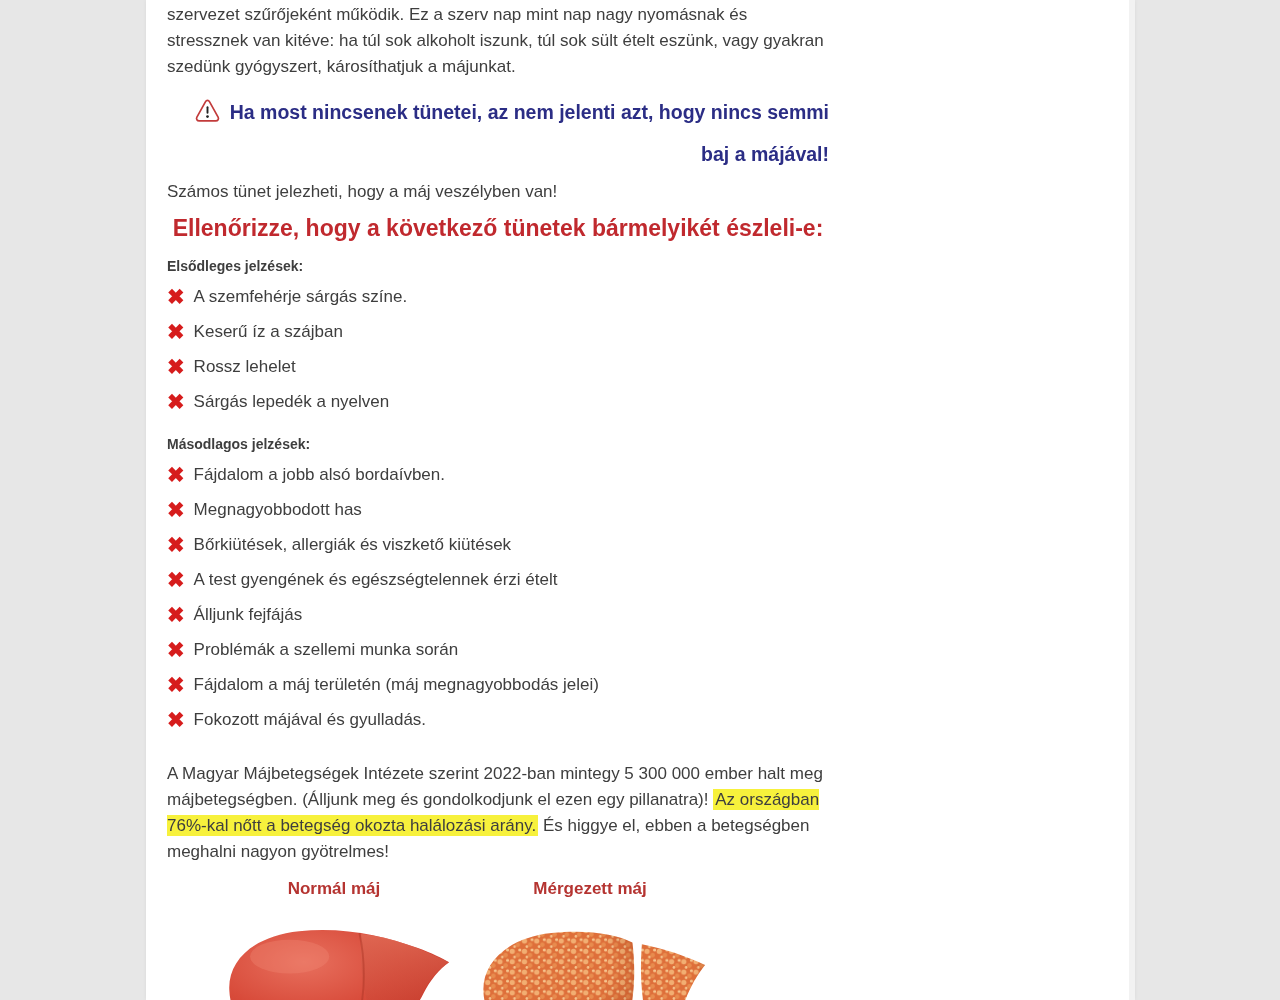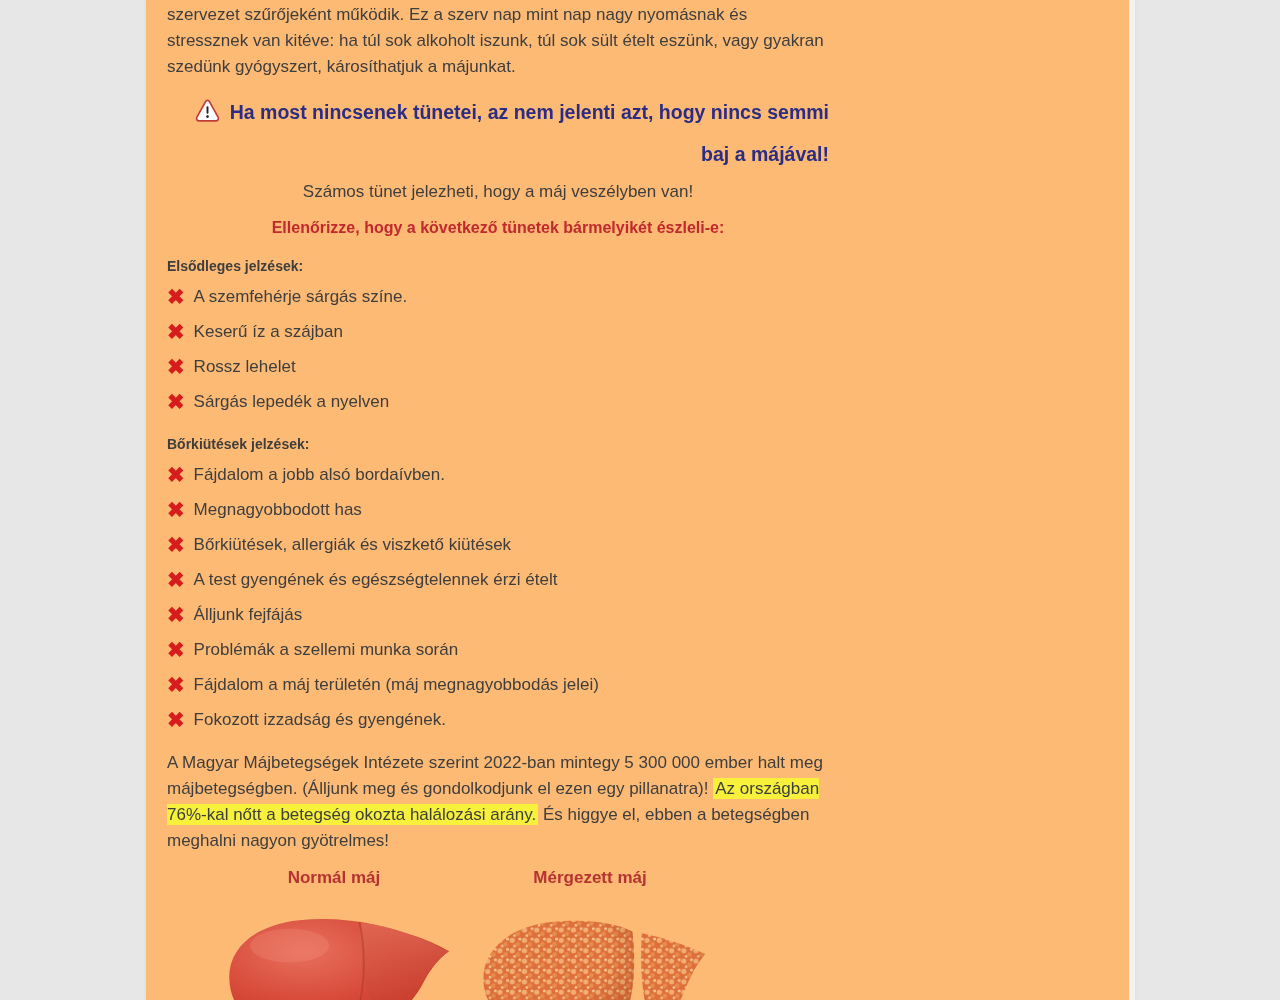--- a/index.html
+++ b/index.html
@@ -8,21 +8,21 @@
     width: 1280px; height: 1000px;
     background: #e7e7e7;
     font-family: "Liberation Sans", sans-serif;
     overflow: hidden;
     position: relative;
   }
   .content-column {
     position: absolute;
     left: 146px; top: 0;
     width: 989px; height: 1000px;
-    background: #fdba74;
+    background: #ffffff;
     border-right: 6px solid #f2f2f2;
     box-shadow: 0 0 4px rgba(0,0,0,0.06);
     overflow: hidden;
   }
   .text-col { padding: 2px 0 0 21px; width: 690px; }
 
   .body-text {
     font-size: 17px; line-height: 26px;
     color: #3e3e3e; margin: 0;
     width: 662px;
@@ -33,26 +33,26 @@
     font-size: 19.5px; font-weight: bold;
     color: #2b2d85;
     line-height: 37px;
     text-align: right;
   }
   .warning-heading .tri {
     display: inline-block;
     vertical-align: -5px;
     margin-right: 9px;
   }
-  .symptom-intro { margin-top: 6px; text-align: center; }
+  .symptom-intro { margin-top: 6px; }
   .check-prompt {
     margin: 10px 0 8px 0;
     width: 662px;
     text-align: center;
-    font-size: 16px; font-weight: bold;
+    font-size: 23px; font-weight: bold;
     color: #c0292e;
     line-height: 26px;
   }
   .section-title {
     margin: 12px 0 0 0;
     font-size: 14px; font-weight: bold;
     color: #3e3e3e;
     line-height: 26px;
   }
   .section-title.red { color: #c0292e; }
@@ -62,21 +62,21 @@
     height: 35px;
     font-size: 17px; color: #3e3e3e;
   }
   .x-icon {
     color: #d61c1c;
     font-size: 21px; font-weight: bold;
     line-height: 1;
     margin-right: 9px;
     flex: 0 0 auto;
   }
-  .stats-paragraph { margin-top: 13px; }
+  .stats-paragraph { margin-top: 24px; }
   .hl {
     background: #f7f13c;
     padding: 1px 2px;
   }
   .figure {
     margin: 12px 0 0 45px;
     display: flex; gap: 12px;
   }
   .figure-half { width: 244px; text-align: center; }
   .figure-label {
@@ -124,21 +124,21 @@
           <span>Rossz lehelet</span>
         </li>
         <li class="symptom-item">
           <span class="x-icon">✖</span>
           <span>Sárgás lepedék a nyelven</span>
         </li>
       </ul>
     </div>
 
     <div>
-      <h3 class="section-title">Bőrkiütések jelzések:</h3>
+      <h3 class="section-title">Másodlagos jelzések:</h3>
       <ul class="symptom-list">
         <li class="symptom-item">
           <span class="x-icon">✖</span>
           <span>Fájdalom a jobb alsó bordaívben.</span>
         </li>
         <li class="symptom-item">
           <span class="x-icon">✖</span>
           <span>Megnagyobbodott has</span>
         </li>
         <li class="symptom-item">
@@ -161,21 +161,21 @@
         <li class="symptom-item">
           <span class="x-icon">✖</span>
           <span>Problémák a szellemi munka során</span>
         </li>
         <li class="symptom-item">
           <span class="x-icon">✖</span>
           <span>Fájdalom a máj területén (máj megnagyobbodás jelei)</span>
         </li>
         <li class="symptom-item">
           <span class="x-icon">✖</span>
-          <span>Fokozott izzadság és gyengének.</span>
+          <span>Fokozott májával és gyulladás.</span>
         </li>
       </ul>
     </div>
 
     <p class="body-text stats-paragraph"><span>A Magyar Májbetegségek Intézete szerint 2022-ban mintegy 5 300 000 ember halt meg májbetegségben. (Álljunk meg és gondolkodjunk el ezen egy pillanatra)! </span><span class="hl">Az országban 76%-kal nőtt a betegség okozta halálozási arány.</span><span> És higgye el, ebben a betegségben meghalni nagyon gyötrelmes!</span></p>
 
     <div class="figure">
       <div class="figure-half">
         <div class="figure-label">Normál máj</div>
         <svg class="liver-svg" viewBox="0 0 250 140">

